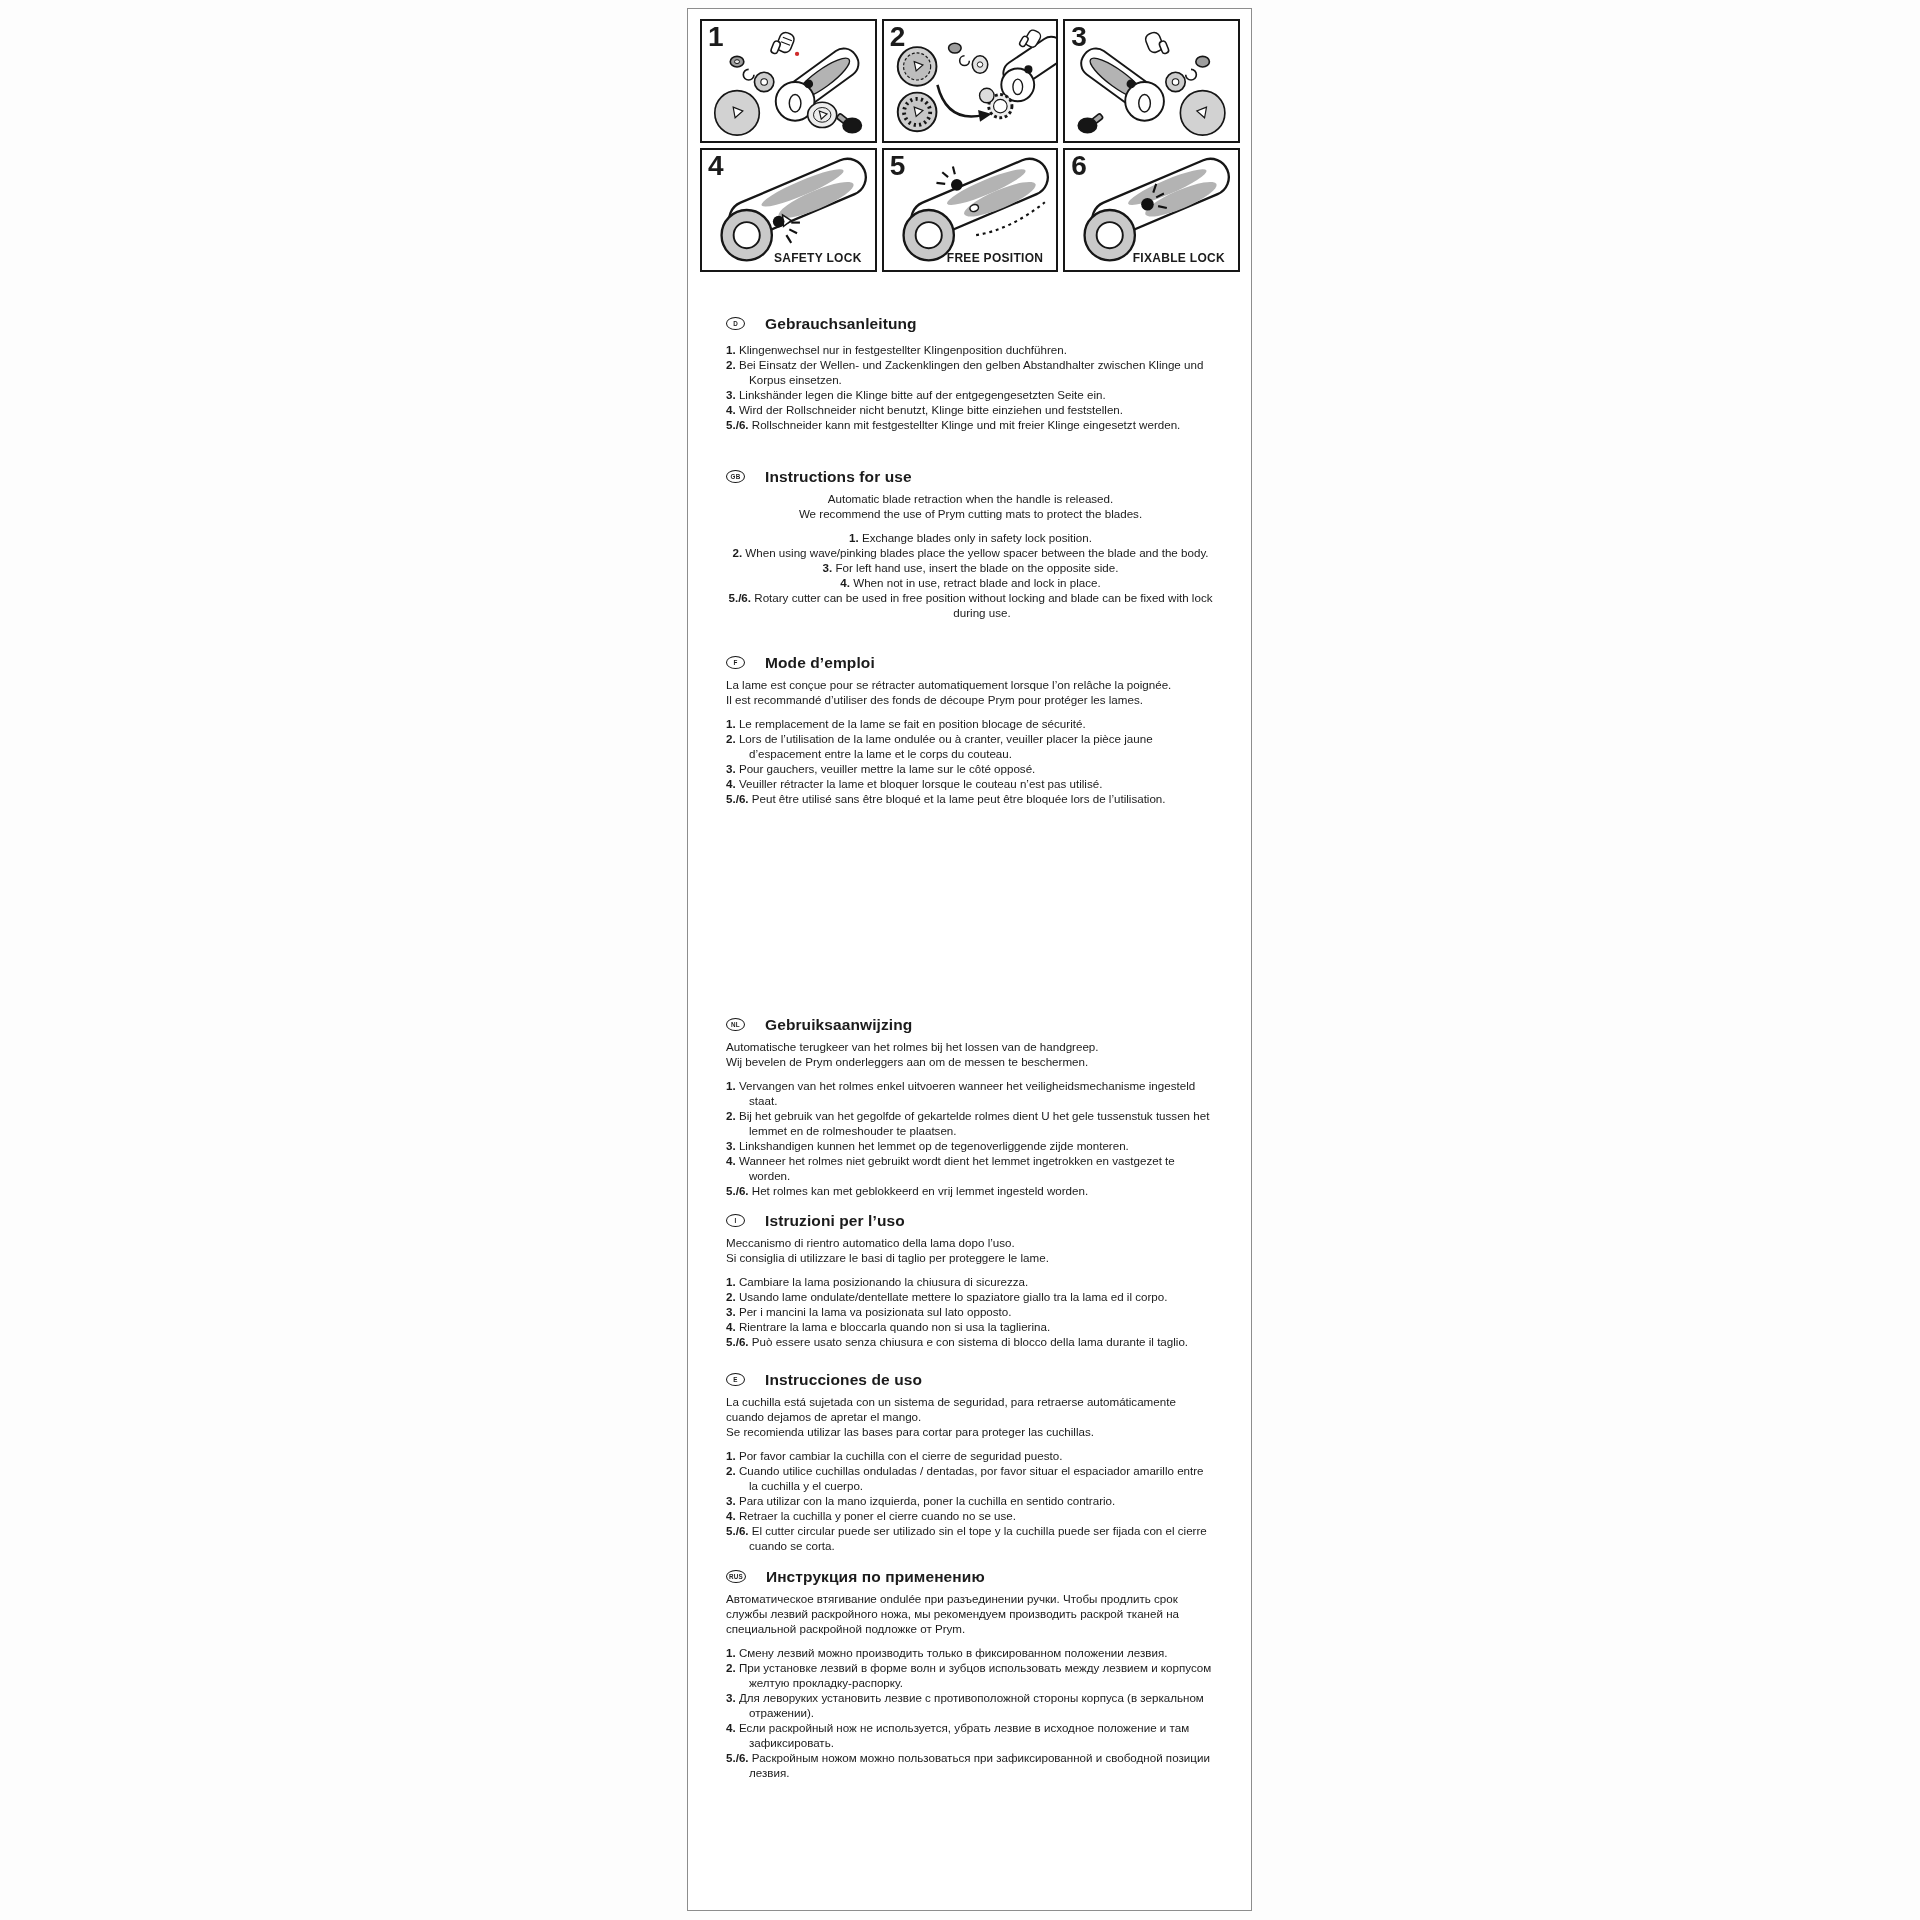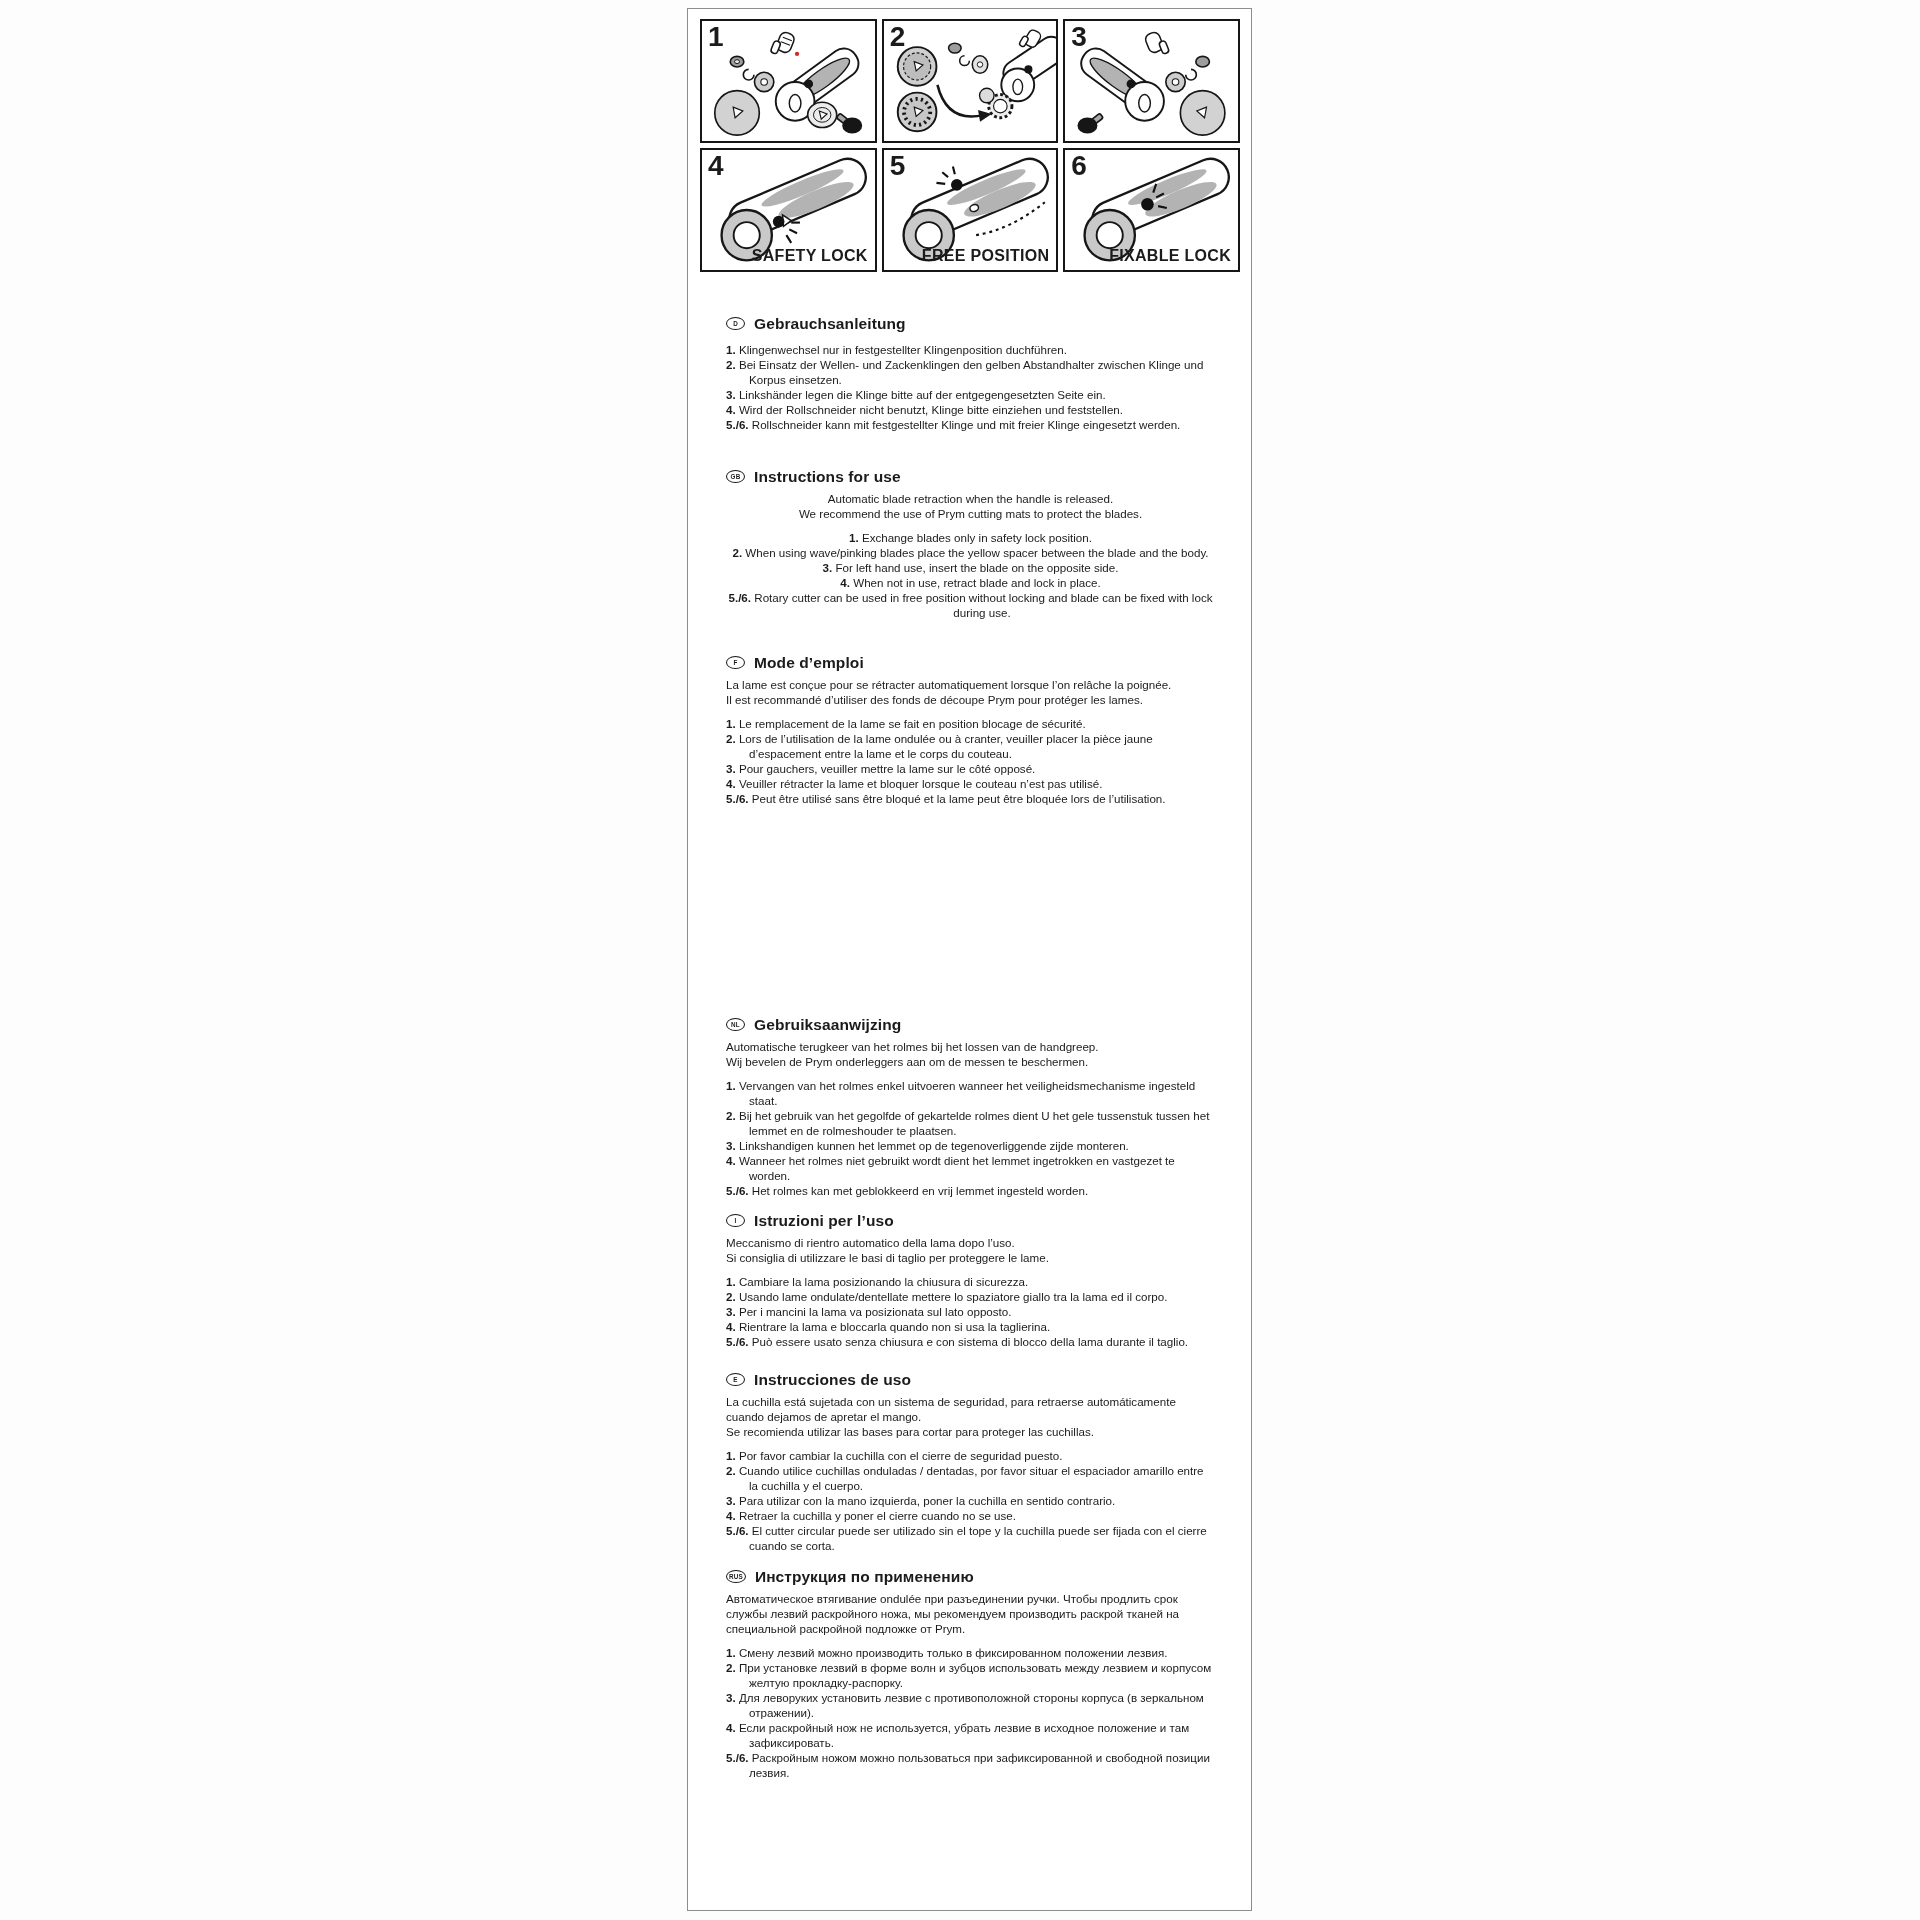--- a/index.html
+++ b/index.html
@@ -9,35 +9,35 @@
   .page{position:absolute;left:687px;top:8px;width:565px;height:1903px;
         background:#fff;border:1.5px solid #8d8d8d;box-sizing:border-box;}
 
   
   .panels{display:grid;grid-template-columns:repeat(3,1fr);grid-auto-rows:124px;
           gap:5px;margin:10px 11px 0 12px;}
   .panel{position:relative;border:2px solid #161616;background:#fff;box-sizing:border-box;}
   .panel svg{position:absolute;left:0;top:0;width:100%;height:100%;}
   .panel-number{position:absolute;top:1px;left:6px;font-weight:bold;font-size:28px;
                 letter-spacing:-1px;line-height:30px;}
-  .panel-label{position:absolute;bottom:5px;right:7px;font-weight:bold;
-               font-size:16px;letter-spacing:.3px;}
+  .panel-label{position:absolute;bottom:5px;right:13px;font-weight:bold;
+               font-size:12px;letter-spacing:.3px;}
 
   
   .sections{display:block;}
   .lang-section{margin:0 36px 0 38px;}
   .lang-section:nth-of-type(1){margin-top:42px;}
   .lang-section:nth-of-type(2){margin-top:35px;text-align:center;}
   .lang-section:nth-of-type(3){margin-top:33px;}
   .lang-section:nth-of-type(4){margin-top:209px;}
   .lang-section:nth-of-type(5){margin-top:13px;}
   .lang-section:nth-of-type(6){margin-top:21px;}
   .lang-section:nth-of-type(7){margin-top:14px;}
 
-  .sec-head{display:flex;align-items:center;gap:9px;height:19px;}
+  .sec-head{display:flex;align-items:center;gap:20px;height:19px;}
   .lang-badge{flex:0 0 auto;min-width:13px;height:11px;border:1.4px solid #161616;
               border-radius:50%;display:inline-flex;align-items:center;justify-content:center;
               font-size:6.3px;font-weight:bold;letter-spacing:.2px;padding:0 2px;
               box-sizing:content-box;}
   .sec-title{margin:0;font-size:15.5px;font-weight:bold;line-height:19px;letter-spacing:.1px;}
 
   .sec-intro{margin-top:5px;}
   .sec-intro p{margin:0;font-size:11.6px;line-height:15px;}
 
   .sec-list{margin:9px 0 0;padding:0;list-style:none;font-size:11.6px;line-height:15px;}

